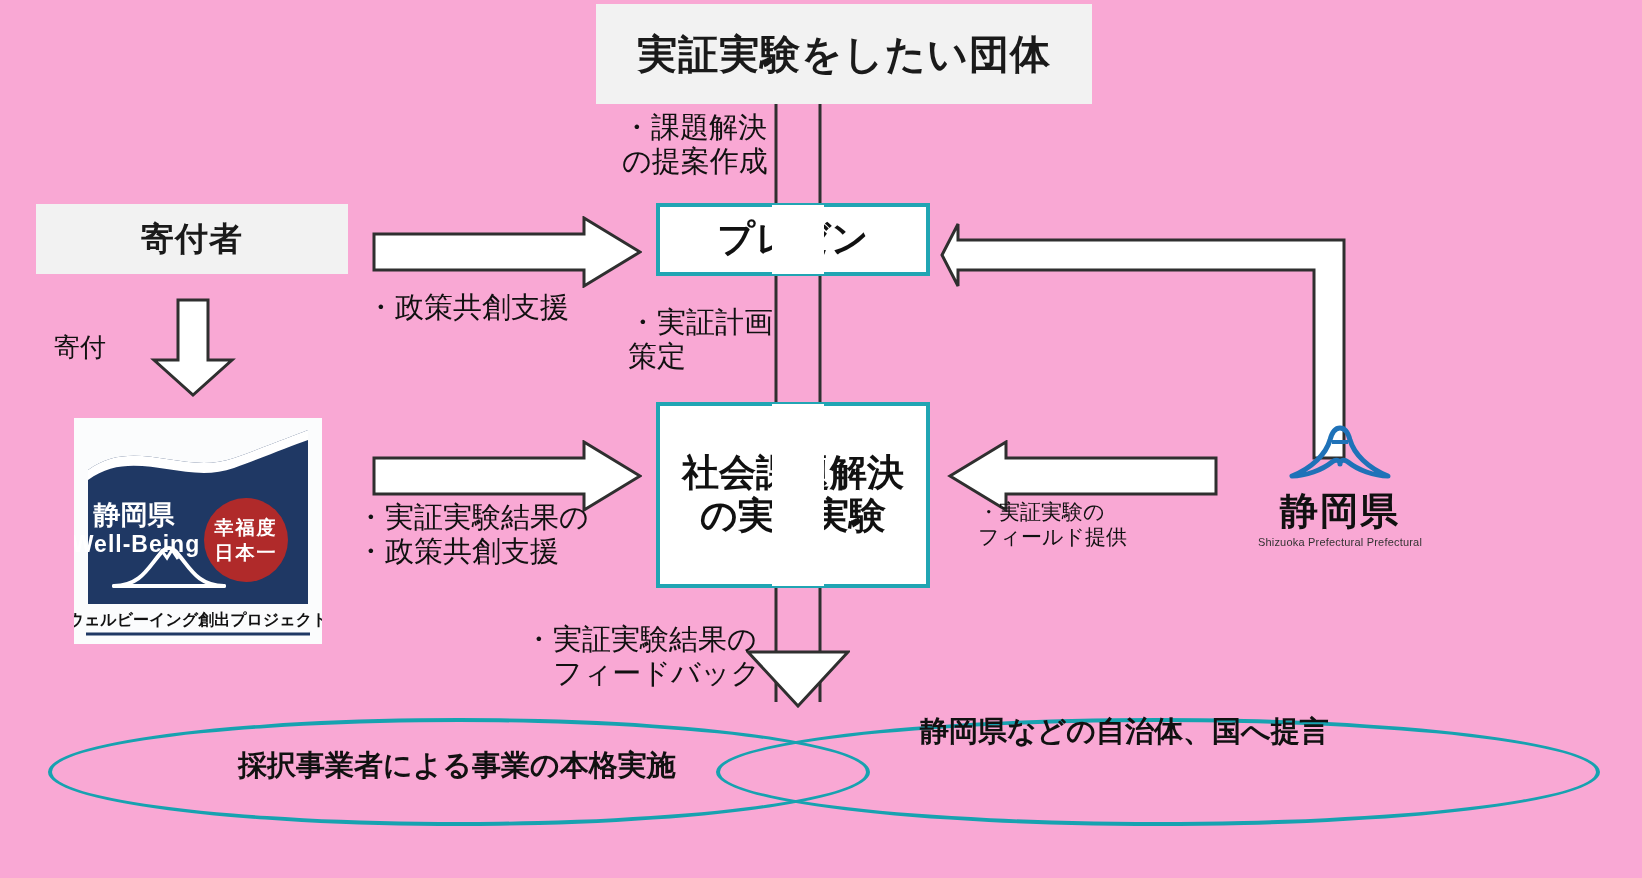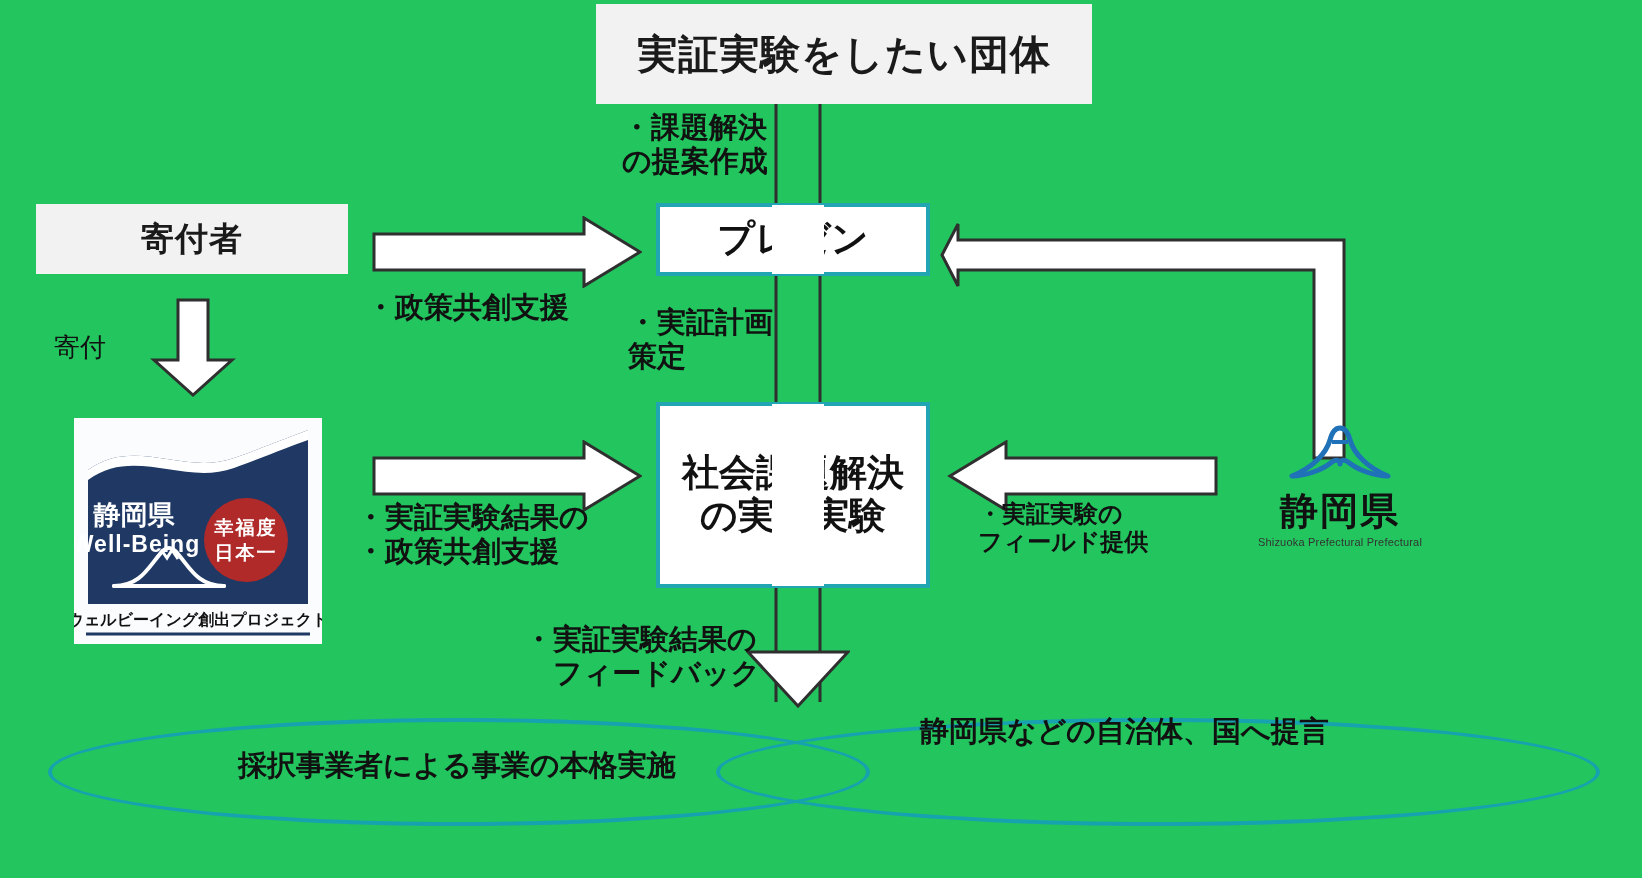--- a/index.html
+++ b/index.html
@@ -4,21 +4,21 @@
 <style>
   html,body{margin:0;padding:0;background:#ffffff;}
   body{
     font-family:"Liberation Sans","DejaVu Sans",sans-serif;
     color:#000;
   }
   #stage{
     position:relative;
     width:1642px;
     height:878px;
-    background:#22c55e;
+    background:#f9a8d4;
     overflow:hidden;
   }
   .abs{position:absolute;}
 
   
   .chip{
     background:#f2f2f2;
     display:flex;
     align-items:center;
     justify-content:center;
@@ -54,33 +54,33 @@
     z-index:6;
   }
   #box-jissho{
     left:656px; top:402px; width:274px; height:186px;
     font-size:37px;
     z-index:6;
   }
 
   
   .lbl{
-    font-weight:bold;
+    font-weight:normal;
     color:#111;
     line-height:1.18;
     white-space:pre-line;
   }
 
   #lbl-kadai{left:622px; top:110px; font-size:29px; text-align:left; z-index:7;}
   #lbl-shinsa{left:366px; top:290px; font-size:29px;}
   #lbl-keikaku{left:628px; top:305px; font-size:29px; z-index:7;}
   #lbl-advice{left:986px; top:272px; font-size:29px;}
   #lbl-kifu{left:54px; top:332px; font-size:26px; font-weight:normal;}
   #lbl-hiyou{left:356px; top:500px; font-size:29px;}
-  #lbl-field{left:978px; top:500px; font-size:24px;}
+  #lbl-field{left:978px; top:500px; font-size:21px;}
   #lbl-feedback{left:524px; top:622px; font-size:29px;}
 
   
   .ellipse{
     border:4px solid #17a2b0;
     border-radius:50%;
     background:transparent;
     box-sizing:border-box;
   }
   #ellipse-left{left:48px; top:718px; width:822px; height:108px;}

